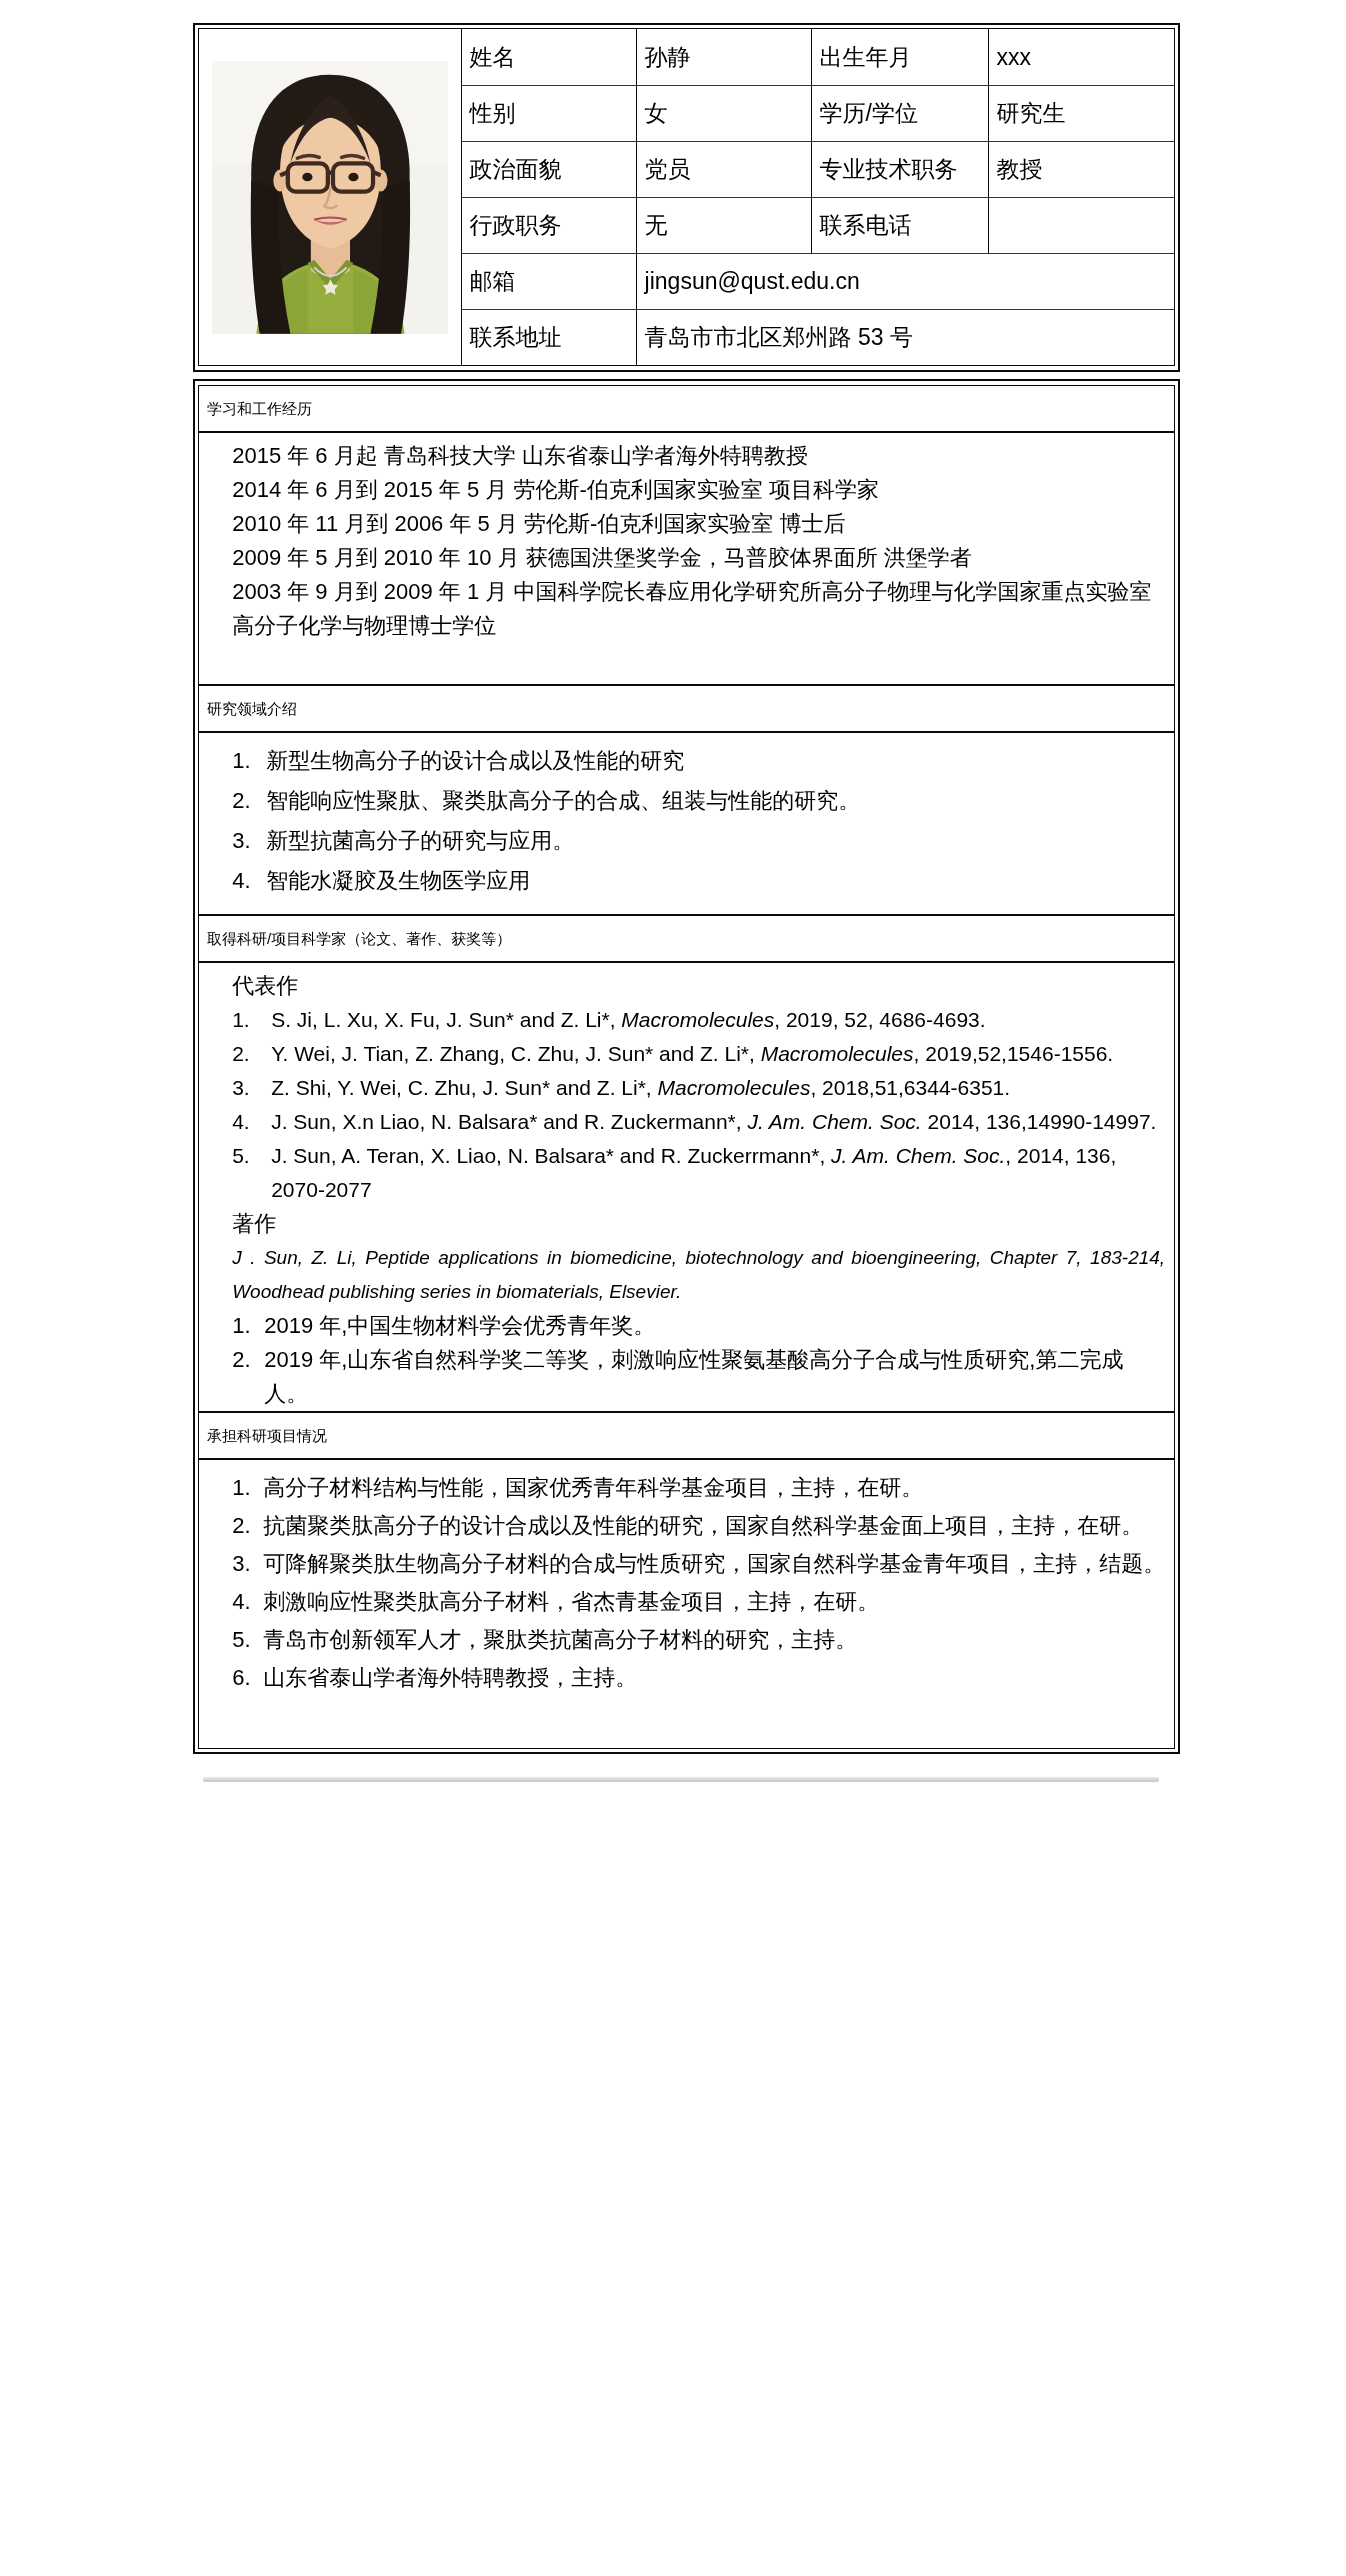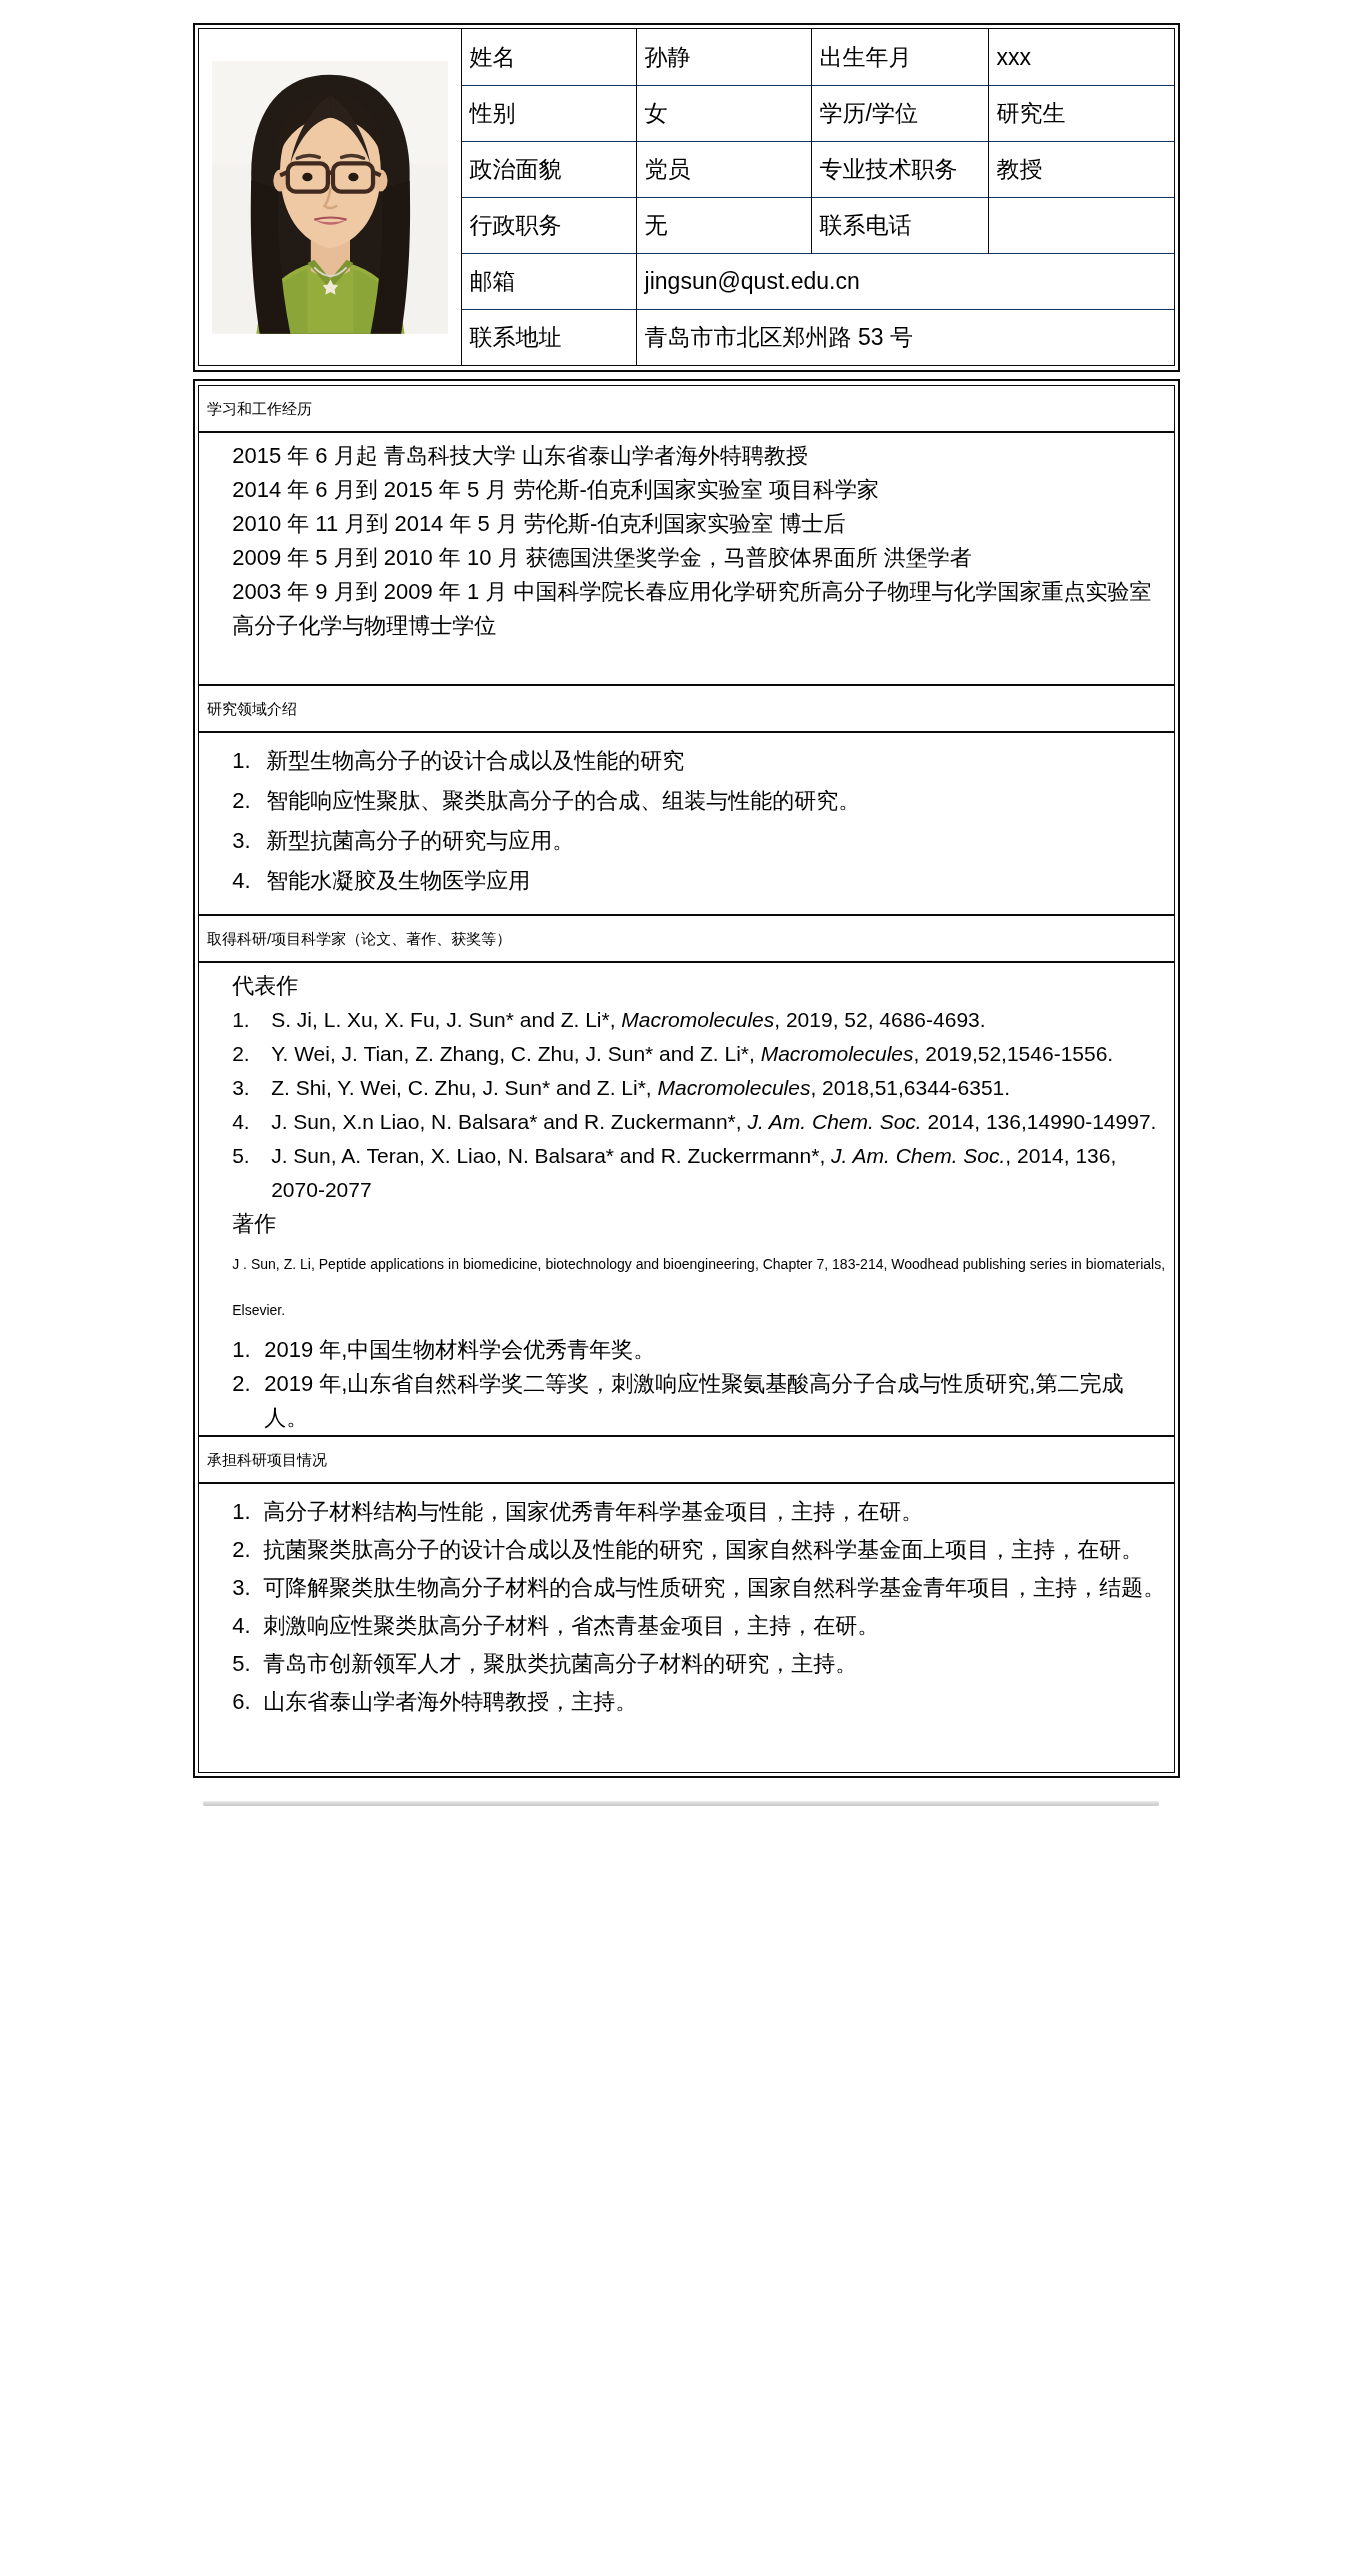--- a/index.html
+++ b/index.html
@@ -47,21 +47,21 @@
   .exp-body .line{white-space:normal;}
 
   .num-line{display:flex;}
   .num-line .num{flex:0 0 var(--numw,32px);}
   .num-line .txt{flex:1 1 auto;min-width:0;}
   .area-line{line-height:40px;--numw:34px;font-size:22px;}
   .pub-line{line-height:34px;--numw:39px;font-size:21px;}
   .award-line{line-height:34px;--numw:32px;}
   .proj-line{line-height:38px;--numw:31px;}
   .sub-label{line-height:34px;}
-  .book-line{line-height:46px;font-size:14px;text-align:justify;padding-right:1.7px;}
+  .book-line{line-height:34px;font-size:19px;text-align:justify;padding-right:1.7px;font-style:italic;}
   .it{font-style:italic;}
 
   
   .bottom-rule{
     height:4.3px;width:956px;margin:23px 0 0 10.2px;
     background:linear-gradient(180deg,#ebebeb 0%,#d8d8d8 45%,#c9c9c9 100%);
     border-radius:1.7px;
   }
 </style>
 </head>
@@ -171,21 +171,21 @@
   </div>
 
   <div class="frame frame2">
     <div class="frame-inner">
 
       <div class="section">
         <div class="sec-header">学习和工作经历</div>
         <div class="sec-body exp-body">
             <div class="line">2015 年 6 月起  青岛科技大学  山东省泰山学者海外特聘教授</div>
             <div class="line">2014 年 6 月到 2015 年 5 月  劳伦斯-伯克利国家实验室  项目科学家</div>
-            <div class="line">2010 年 11 月到 2014 年 5 月  劳伦斯-伯克利国家实验室  博士后</div>
+            <div class="line">2010 年 11 月到 2006 年 5 月  劳伦斯-伯克利国家实验室  博士后</div>
             <div class="line">2009 年 5 月到 2010 年 10 月  获德国洪堡奖学金，马普胶体界面所  洪堡学者</div>
             <div class="line">2003 年 9 月到 2009 年 1 月  中国科学院长春应用化学研究所高分子物理与化学国家重点实验室高分子化学与物理博士学位</div>
           </div>
       </div>
 
       <div class="section">
         <div class="sec-header">研究领域介绍</div>
         <div class="sec-body areas-body">
             <div class="num-line area-line">
               <span class="num">1.</span>

